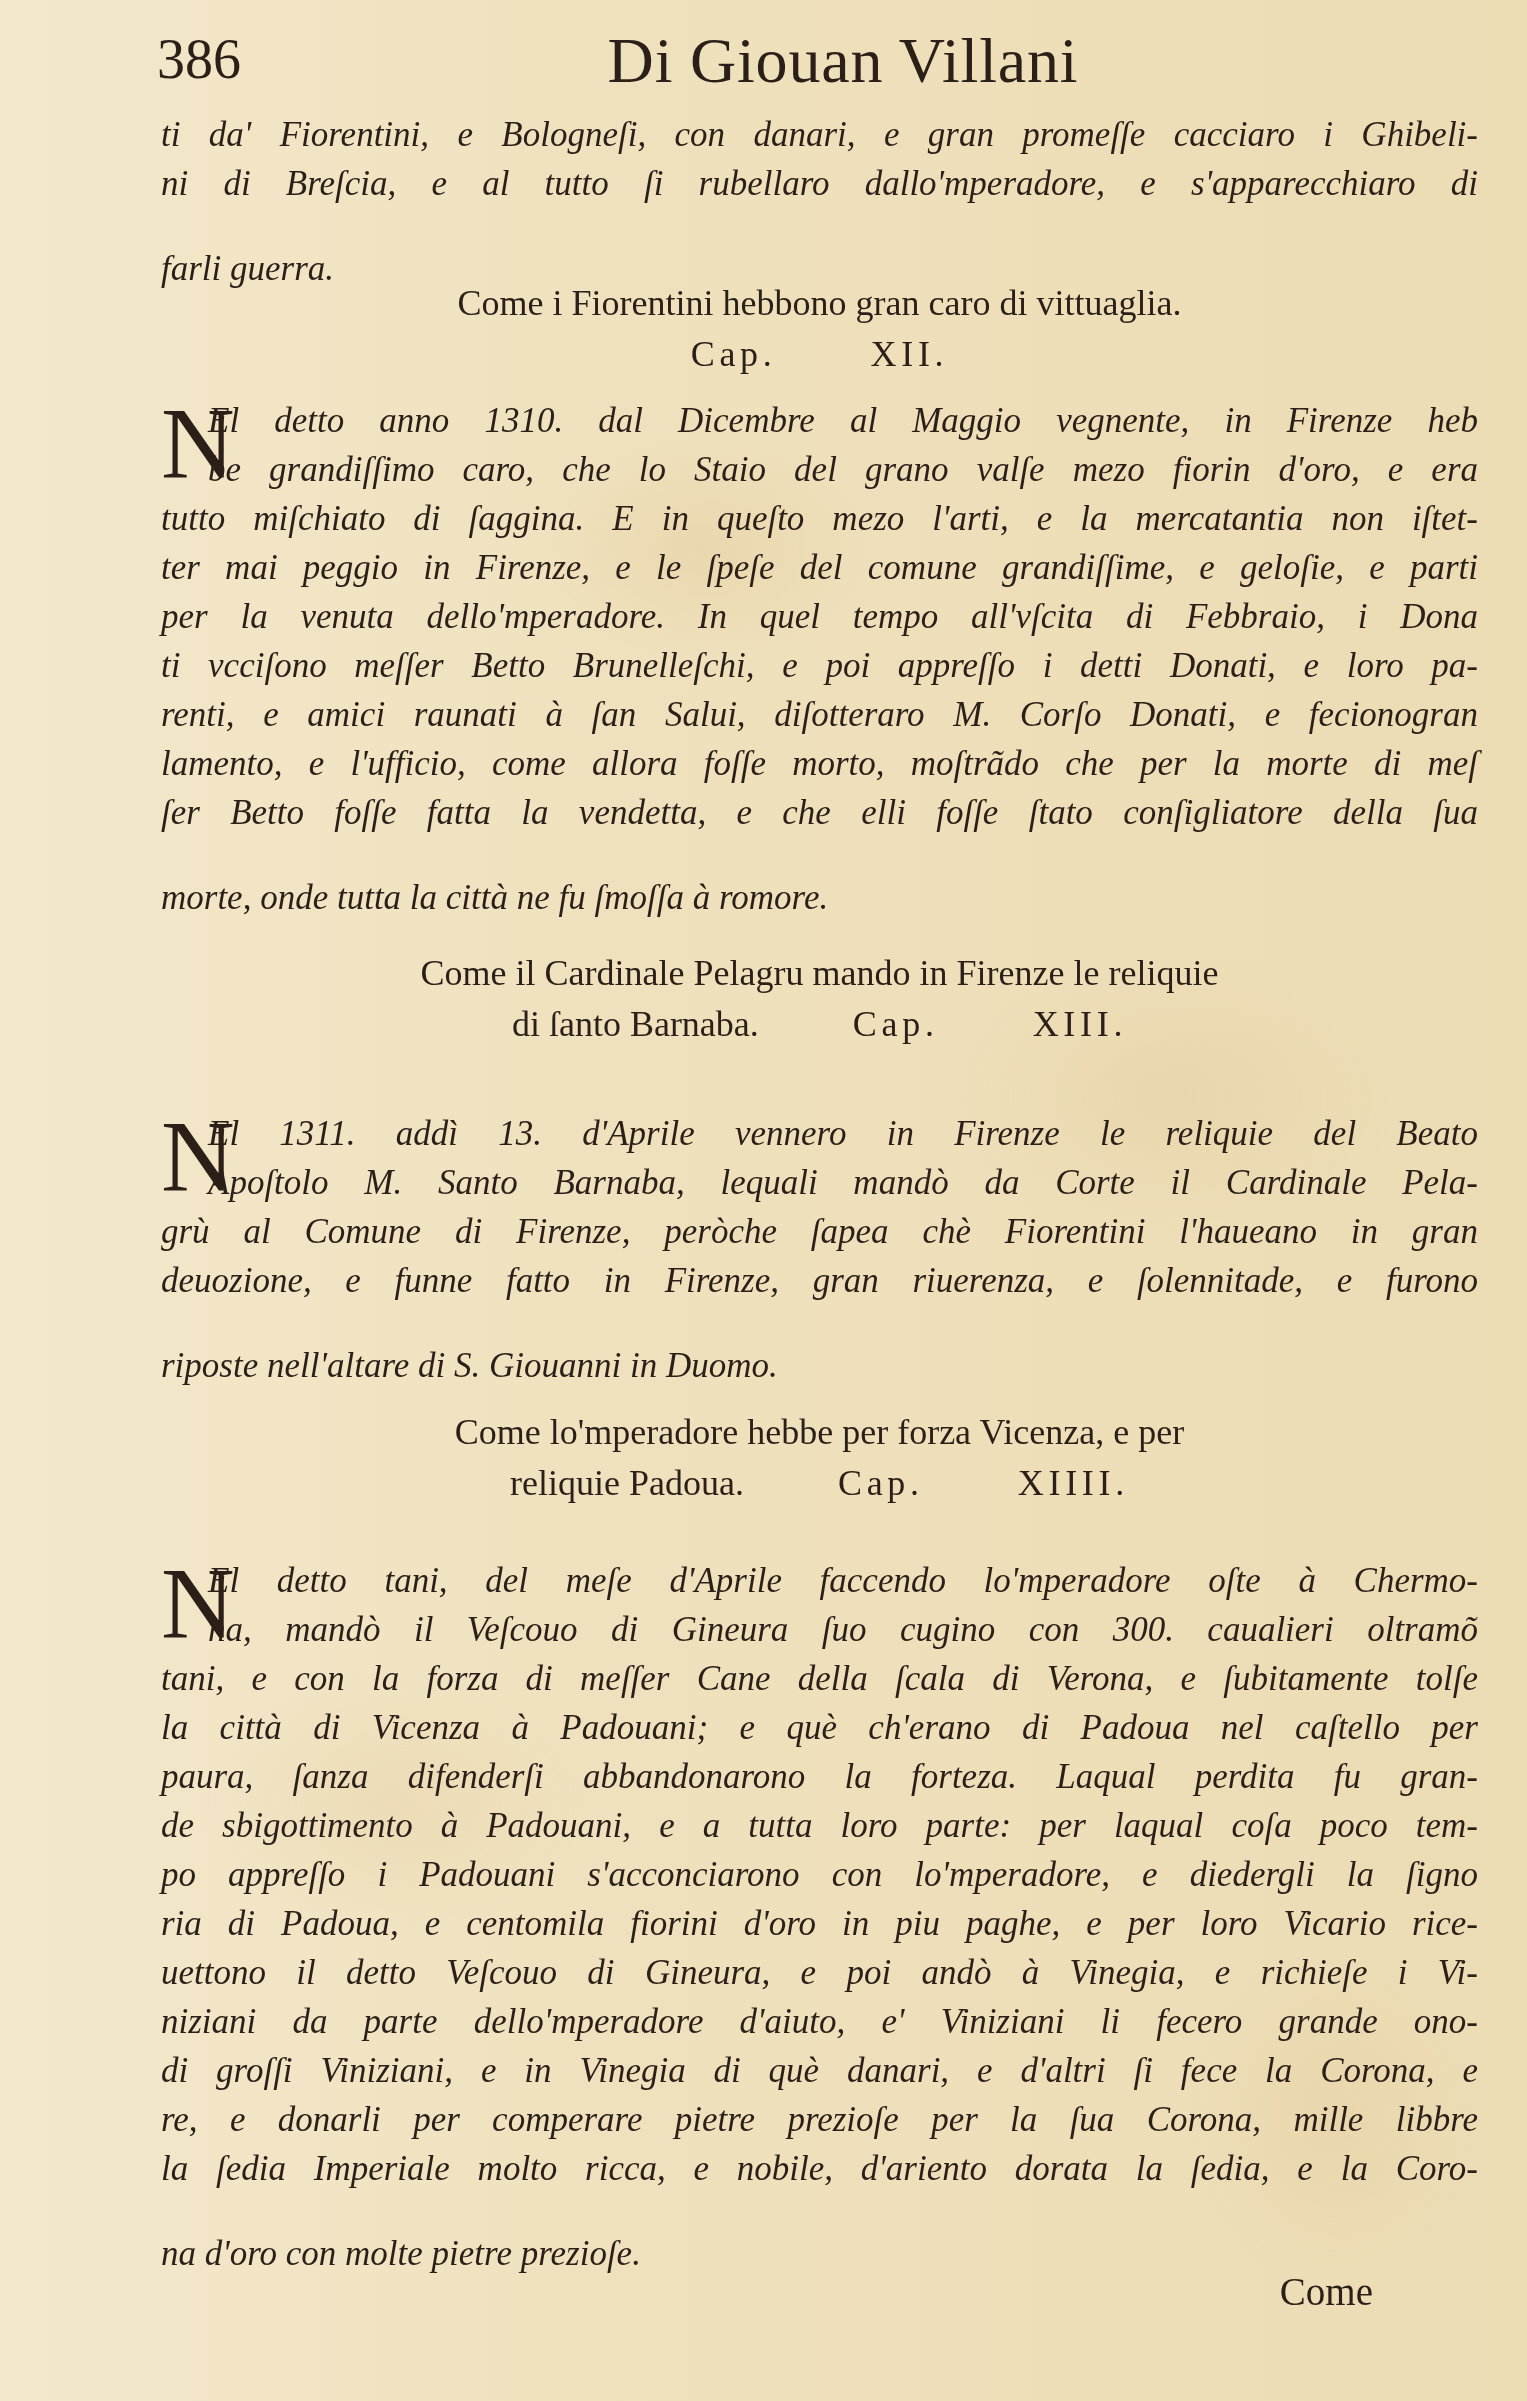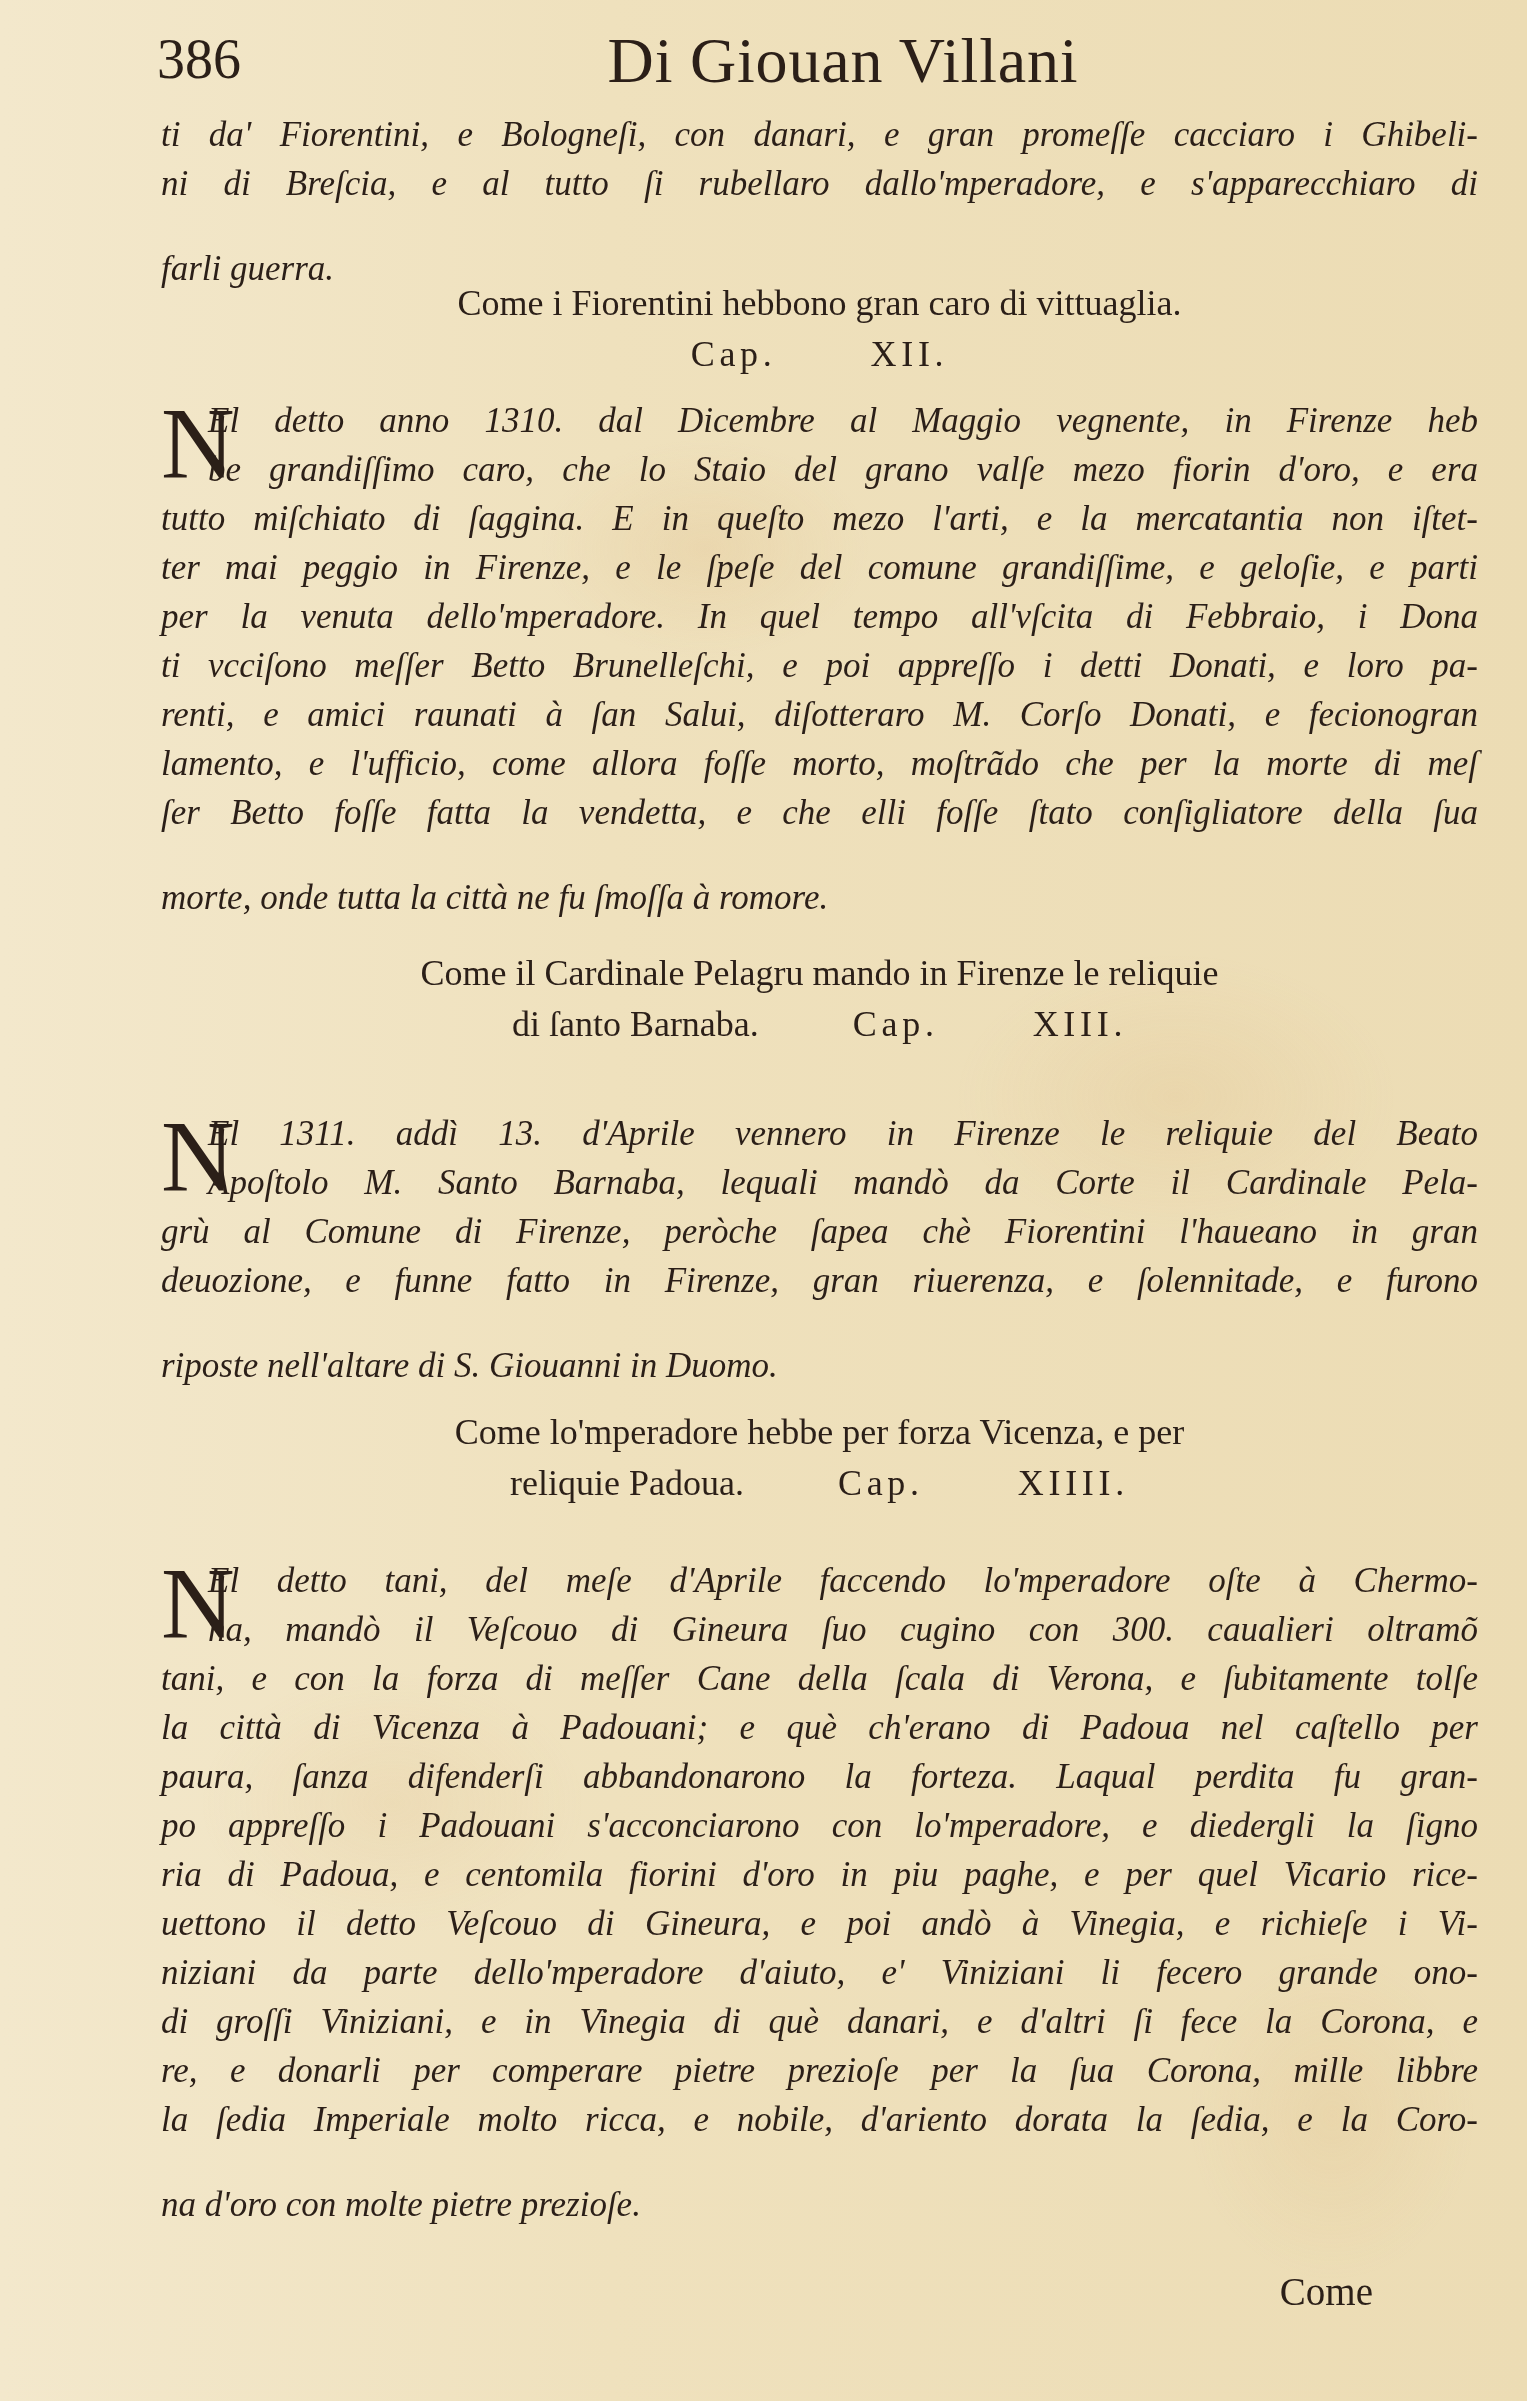--- a/index.html
+++ b/index.html
@@ -86,22 +86,23 @@
       <span>reliquie Padoua.</span><span class="gap"></span><span class="cap">Cap.</span><span class="gap"></span><span class="cap">XIIII.</span>
     </div>
   </div>
   <div class="para body-text" style="top:1556px;">
     <span class="dropcap">N</span>
     <span class="line indented">El detto tani, del meſe d'Aprile faccendo lo'mperadore oſte à Chermo-</span>
     <span class="line indented">na, mandò il Veſcouo di Gineura ſuo cugino con 300. caualieri oltramõ</span>
     <span class="line">tani, e con la forza di meſſer Cane della ſcala di Verona, e ſubitamente tolſe</span>
     <span class="line">la città di Vicenza à Padouani; e què ch'erano di Padoua nel caſtello per</span>
     <span class="line">paura, ſanza difenderſi abbandonarono la forteza. Laqual perdita fu gran-</span>
+    <span class="line">de sbigottimento à Padouani, e a tutta loro parte: per laqual coſa poco tem-</span>
     <span class="line">po appreſſo i Padouani s'acconciarono con lo'mperadore, e diedergli la ſigno</span>
-    <span class="line">ria di Padoua, e centomila fiorini d'oro in piu paghe, e per quel Vicario rice-</span>
+    <span class="line">ria di Padoua, e centomila fiorini d'oro in piu paghe, e per loro Vicario rice-</span>
     <span class="line">uettono il detto Veſcouo di Gineura, e poi andò à Vinegia, e richieſe i Vi-</span>
     <span class="line">niziani da parte dello'mperadore d'aiuto, e' Viniziani li fecero grande ono-</span>
     <span class="line">di groſſi Viniziani, e in Vinegia di què danari, e d'altri ſi fece la Corona, e</span>
     <span class="line">re, e donarli per comperare pietre prezioſe per la ſua Corona, mille libbre</span>
     <span class="line">la ſedia Imperiale molto ricca, e nobile, d'ariento dorata la ſedia, e la Coro-</span>
     <span class="line last">na d'oro con molte pietre prezioſe.</span>
   </div>
 
   <div class="catchword">Come</div>
 </div>

